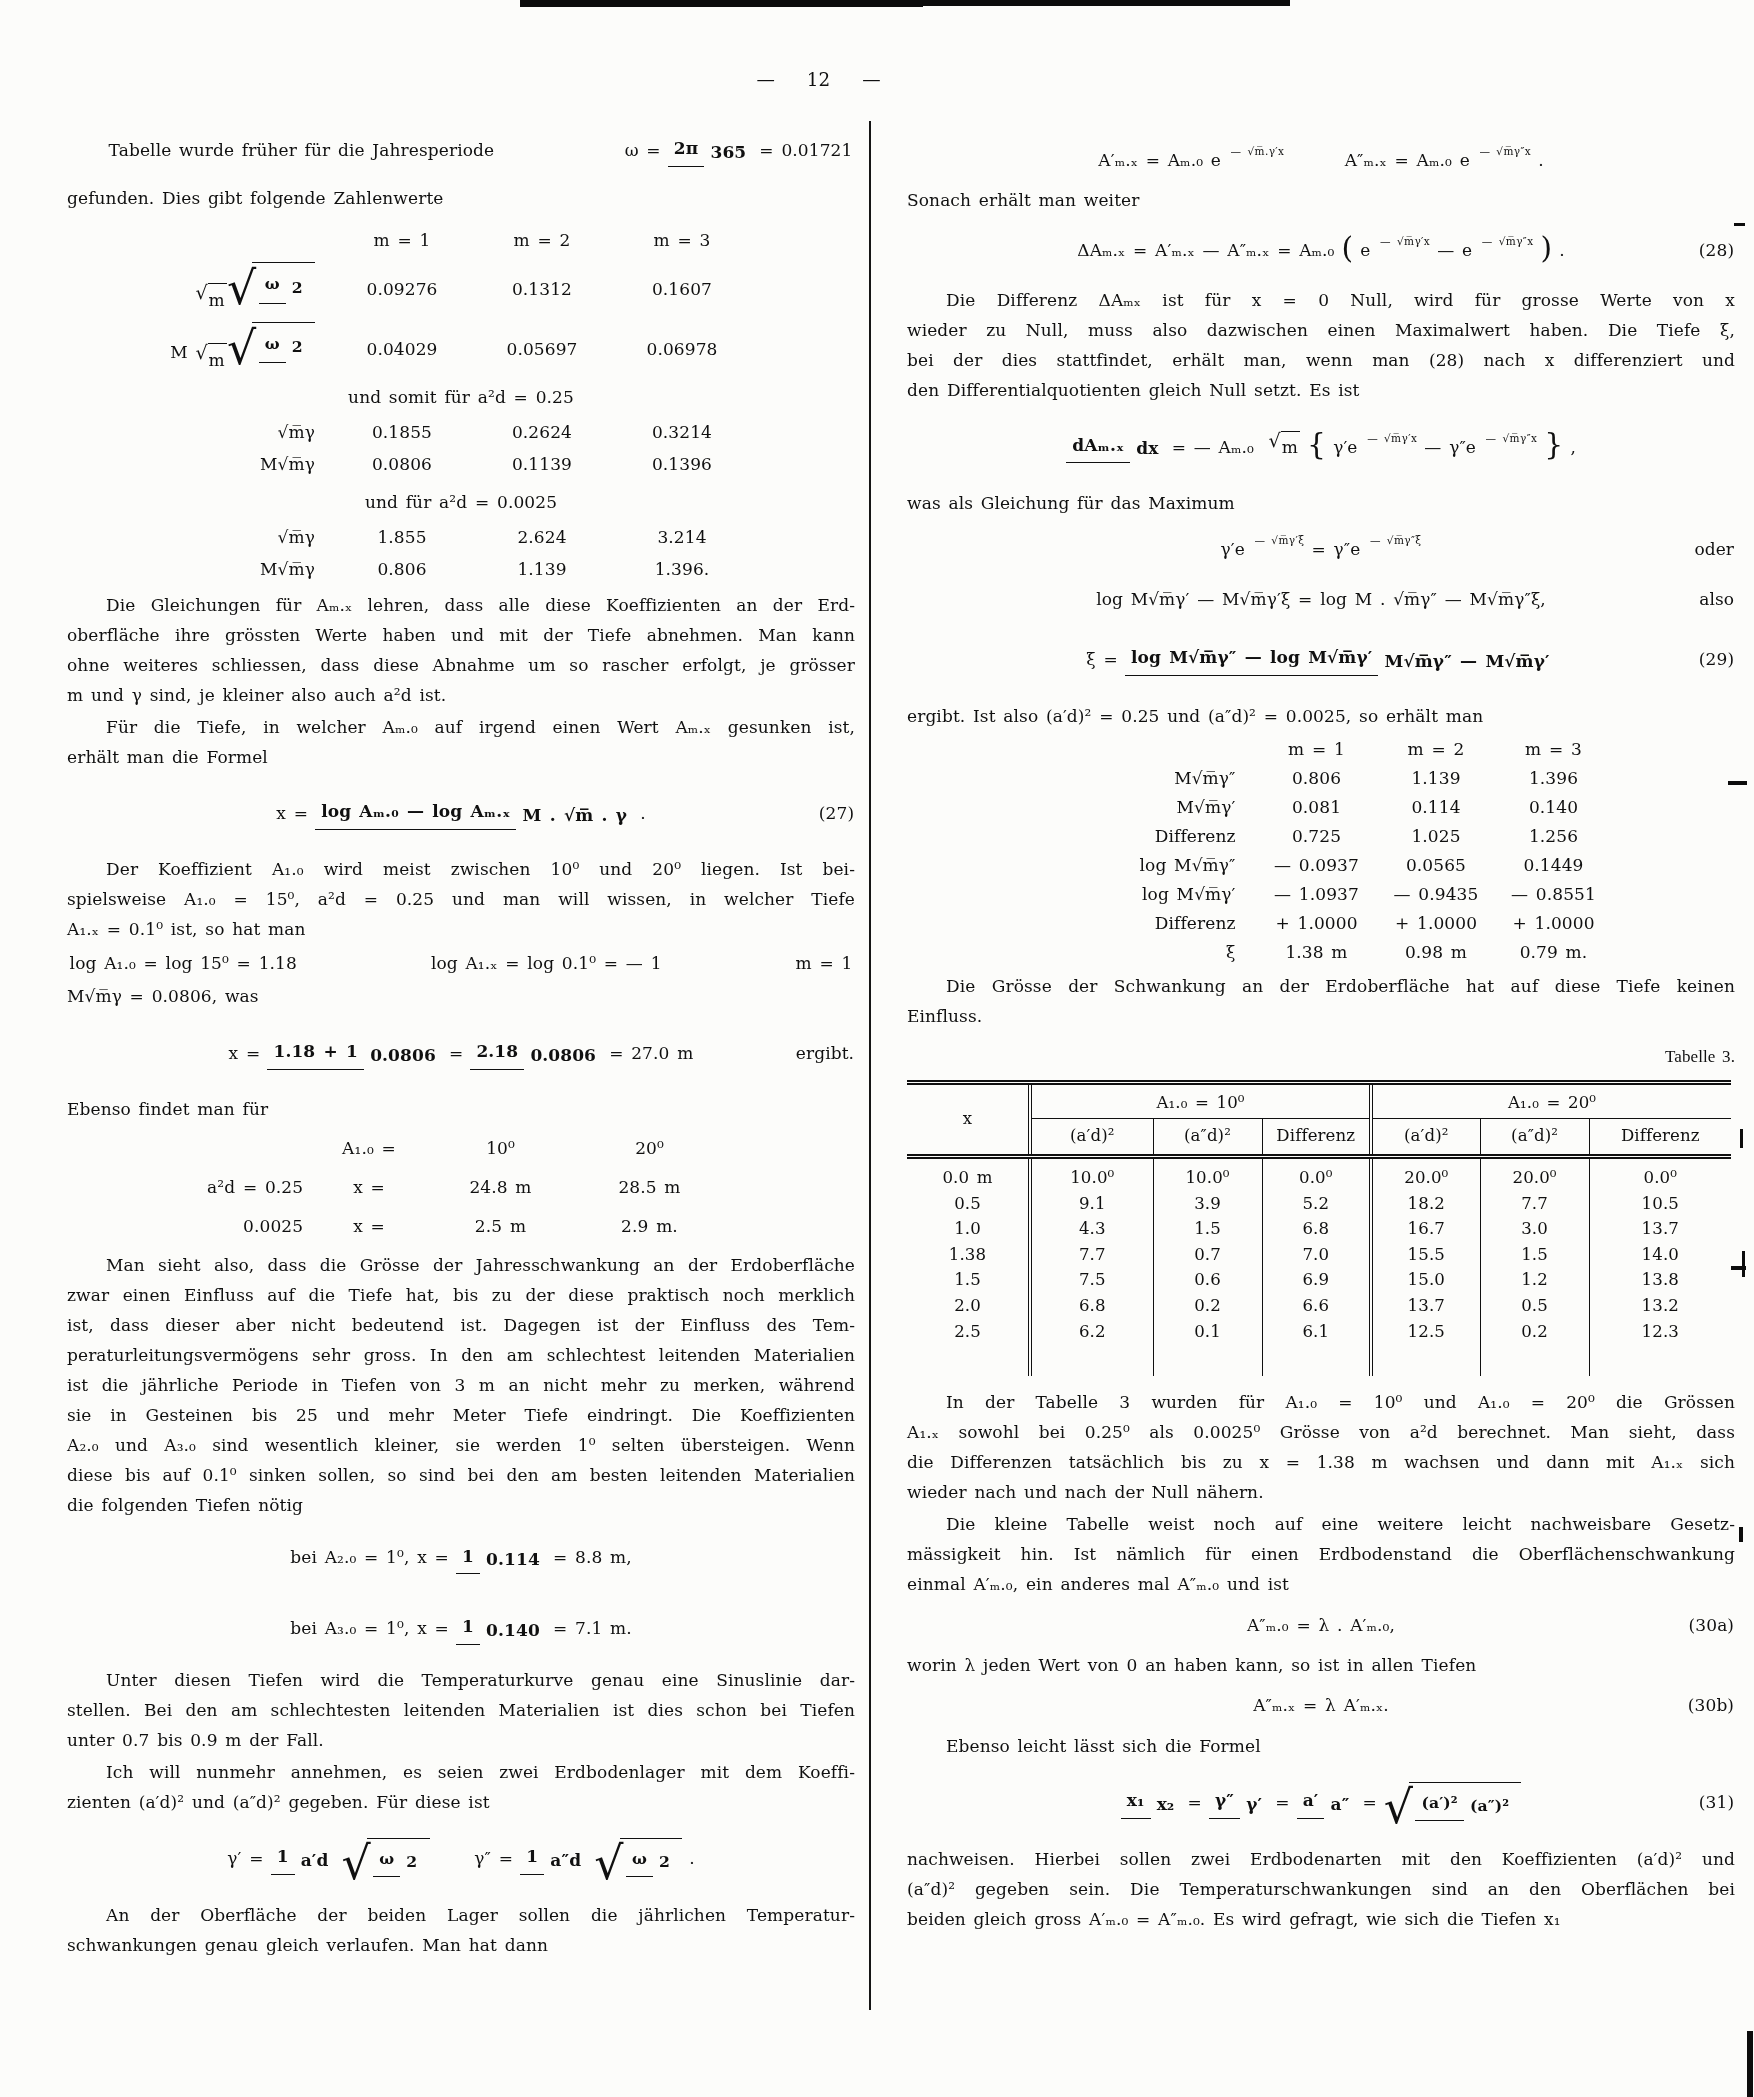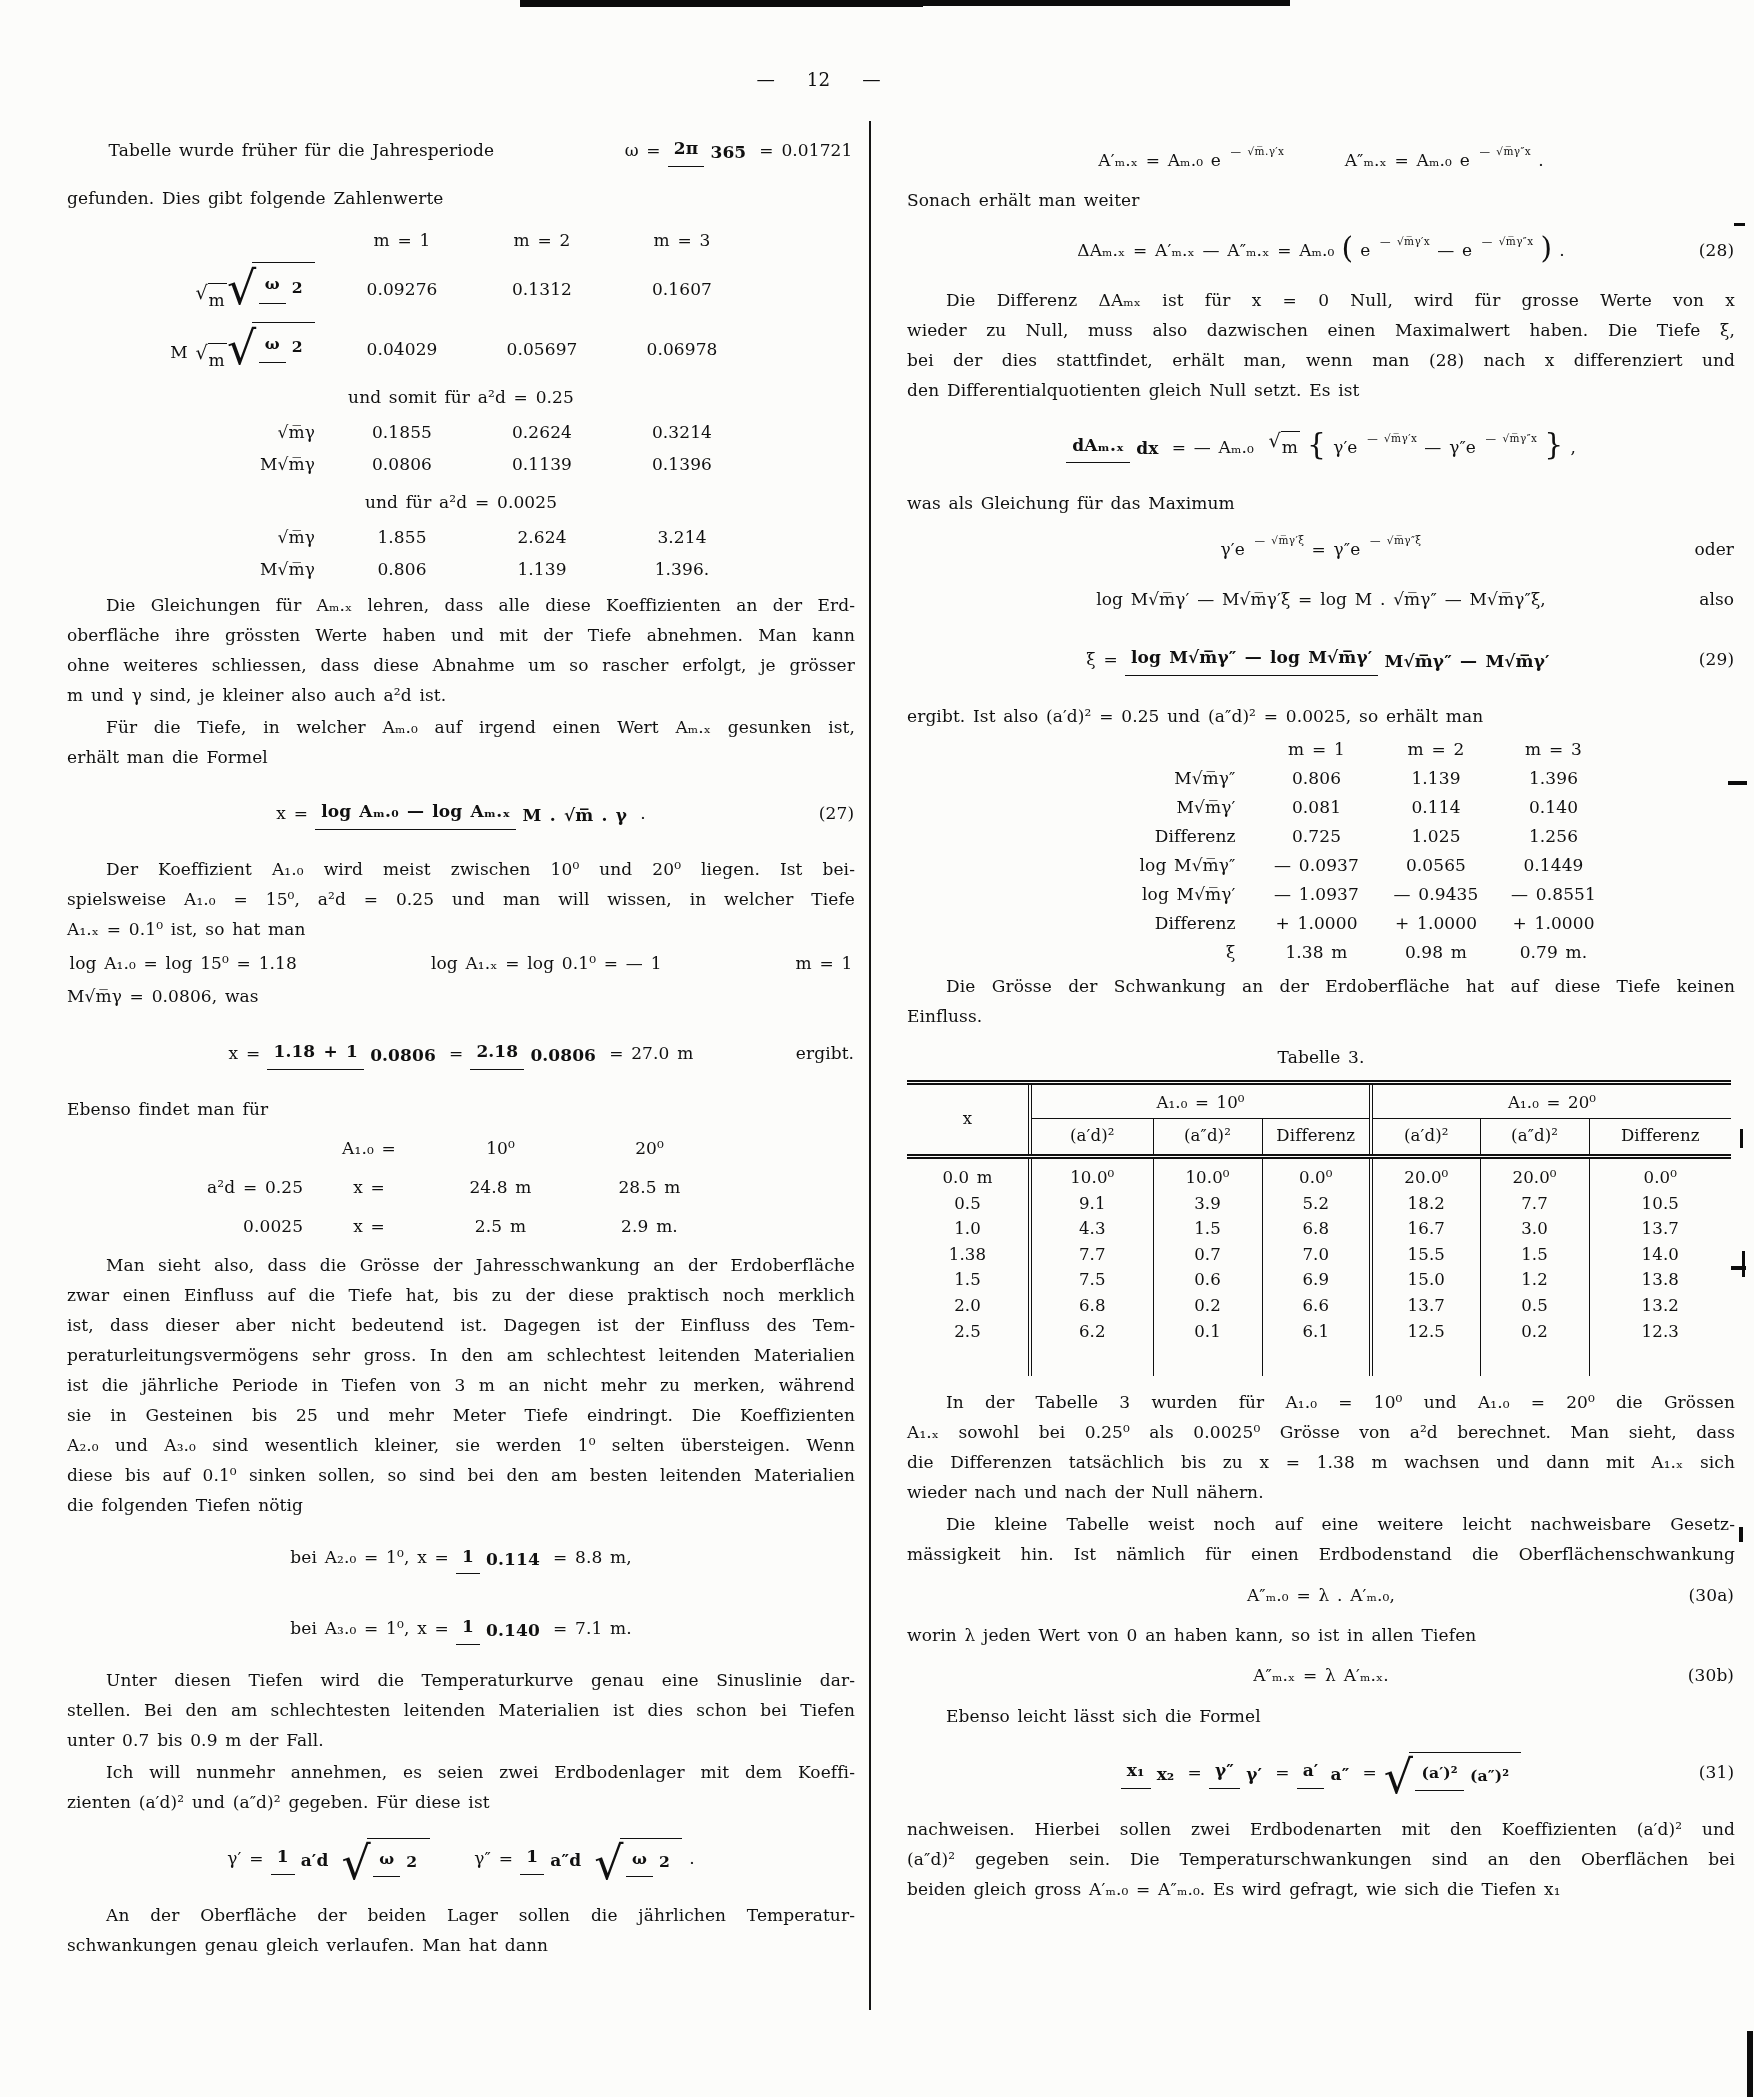--- a/index.html
+++ b/index.html
@@ -41,21 +41,21 @@
   .grid { display:grid; justify-items:center; align-items:center; margin:4.4px 0; }
   .grid > span { display:block; }
   .g-m  { grid-template-columns:263px 144px 136px 144px; line-height:32px; }
   .g-m  > span:nth-child(4n+1) { justify-self:end; padding-right:15px; }
   .g-eb { grid-template-columns:245px 114px 149px 149px; line-height:39px; }
   .g-eb > span:nth-child(4n+1) { justify-self:end; padding-right:8.8px; }
   .g-xi { grid-template-columns:346px 127px 112px 123px; line-height:29px; }
   .g-xi > span:nth-child(4n+1) { justify-self:end; padding-right:17.5px; }
   .t1row { margin:6.1px 0; }
 
-  .t3cap { text-align:center; margin:10.5px 0 7.9px; }
+  .t3cap { text-align:right; margin:10.5px 0 7.9px;font-family:Liberation Serif, serif; }
   table.t3 { border-collapse:collapse; width:824px; border-top:5.3px double #101010; table-layout:fixed; }
   .t3 td { text-align:center; padding:1.8px 0.9px; line-height:22px; font-size:16.6px; overflow:hidden; }
   .t3 .gh { border-bottom:1.3px solid #101010; padding:7px 0.9px 4.4px; }
   .t3 .hx { border-bottom:5.3px double #101010; }
   .t3 .ch td { border-bottom:5.3px double #101010; padding:6.1px 0.9px 7px; }
   .t3 .cdl { border-left:4.4px double #101010; }
   .t3 .csl { border-left:1.3px solid #101010; }
   .t3 .frow td { padding-top:7.9px; }
   .t3 .tail td { height:28px; }
 
@@ -539,20 +539,21 @@
 
     <div class="para" style="margin-top:11.4px;">
         <div class="jline indent">In der Tabelle 3 wurden für A₁.₀ = 10⁰ und A₁.₀ = 20⁰ die Grössen</div>
         <div class="jline">A₁.ₓ sowohl bei 0.25⁰ als 0.0025⁰ Grösse von a²d berechnet.  Man sieht, dass</div>
         <div class="jline">die Differenzen tatsächlich bis zu x = 1.38 m wachsen und dann mit A₁.ₓ sich</div>
         <div class="jline lastline">wieder nach und nach der Null nähern.</div>
       </div>
     <div class="para">
         <div class="jline indent">Die kleine Tabelle weist noch auf eine weitere leicht nachweisbare Gesetz-</div>
         <div class="jline">mässigkeit hin.  Ist nämlich für einen Erdbodenstand die Oberflächenschwankung</div>
+        <div class="jline lastline">einmal A′ₘ.₀, ein anderes mal A″ₘ.₀ und ist</div>
       </div>
 
     <div class="eqline" style="min-height:42px;">
       <span class="ft">A″ₘ.₀ = λ . A′ₘ.₀,</span>
       <span class="eqtag">(30a)</span>
     </div>
 
     <div class="jline lastline">worin λ jeden Wert von 0 an haben kann, so ist in allen Tiefen</div>
 
     <div class="eqline" style="min-height:42px;">

